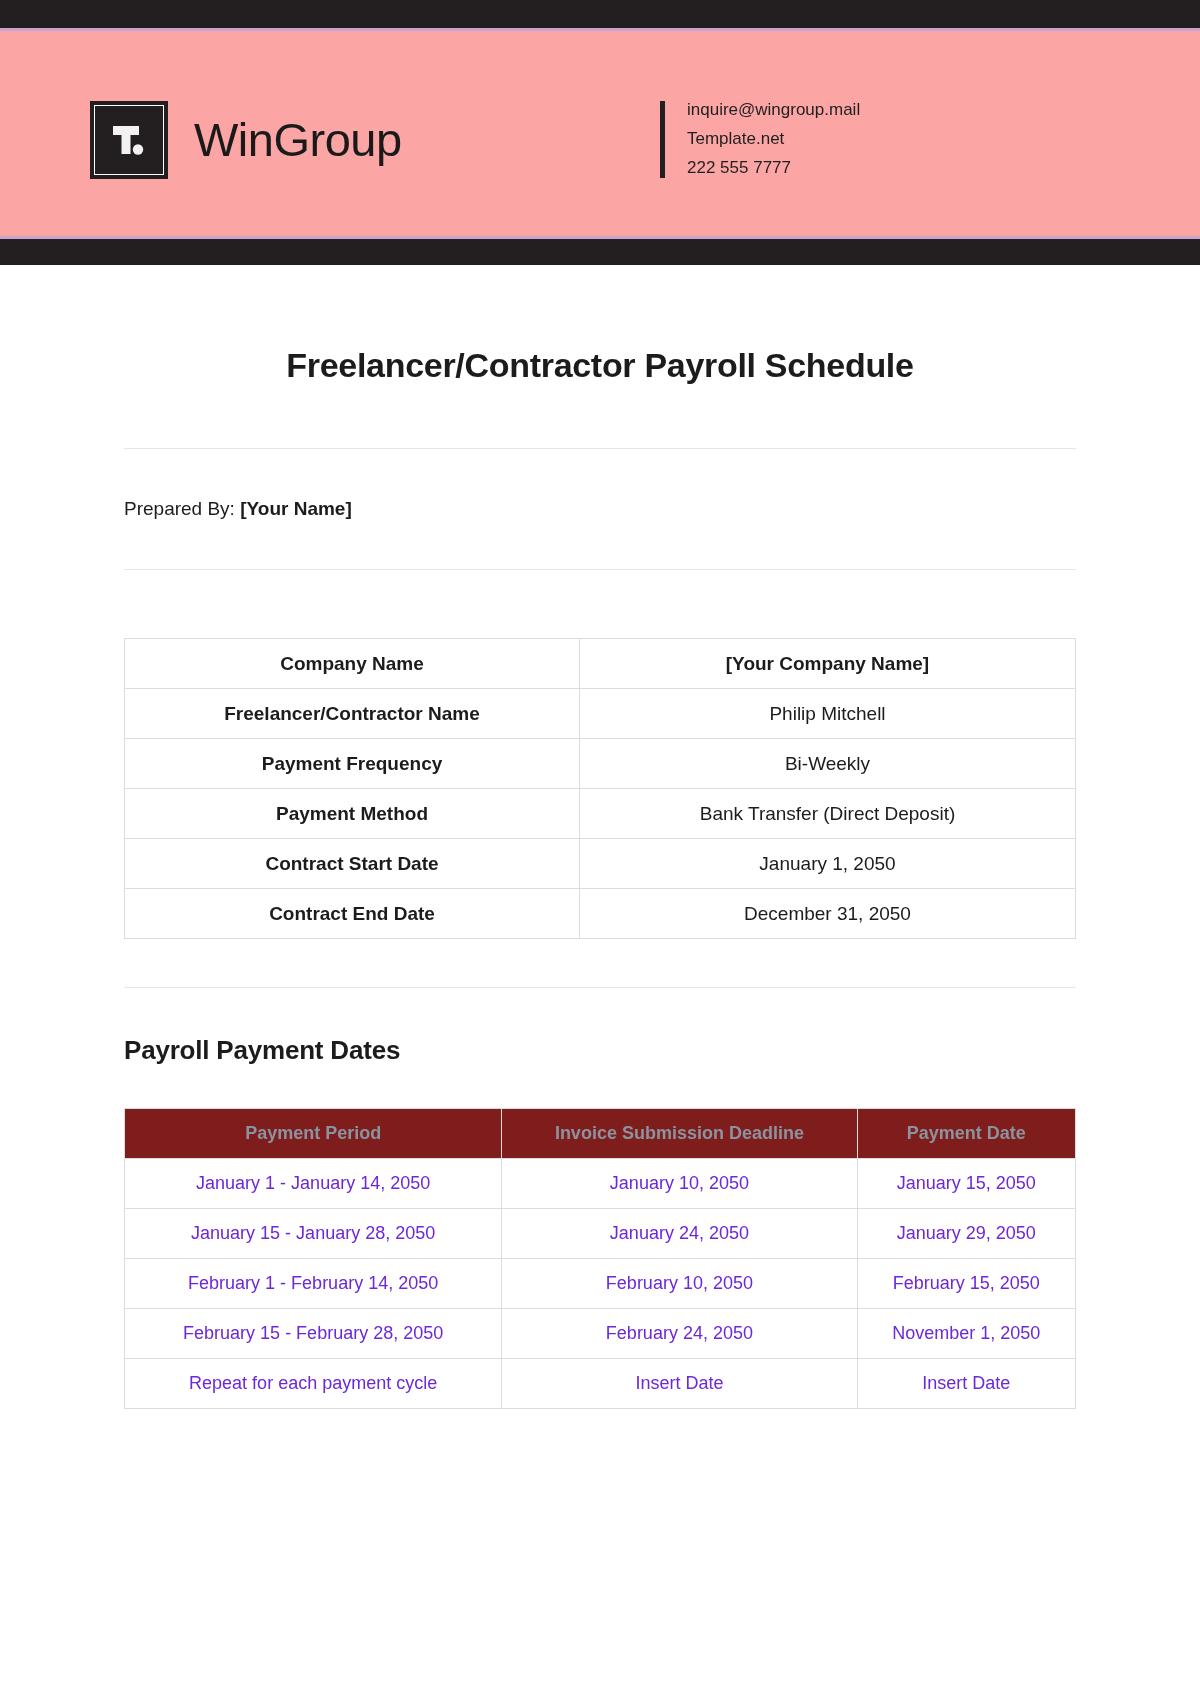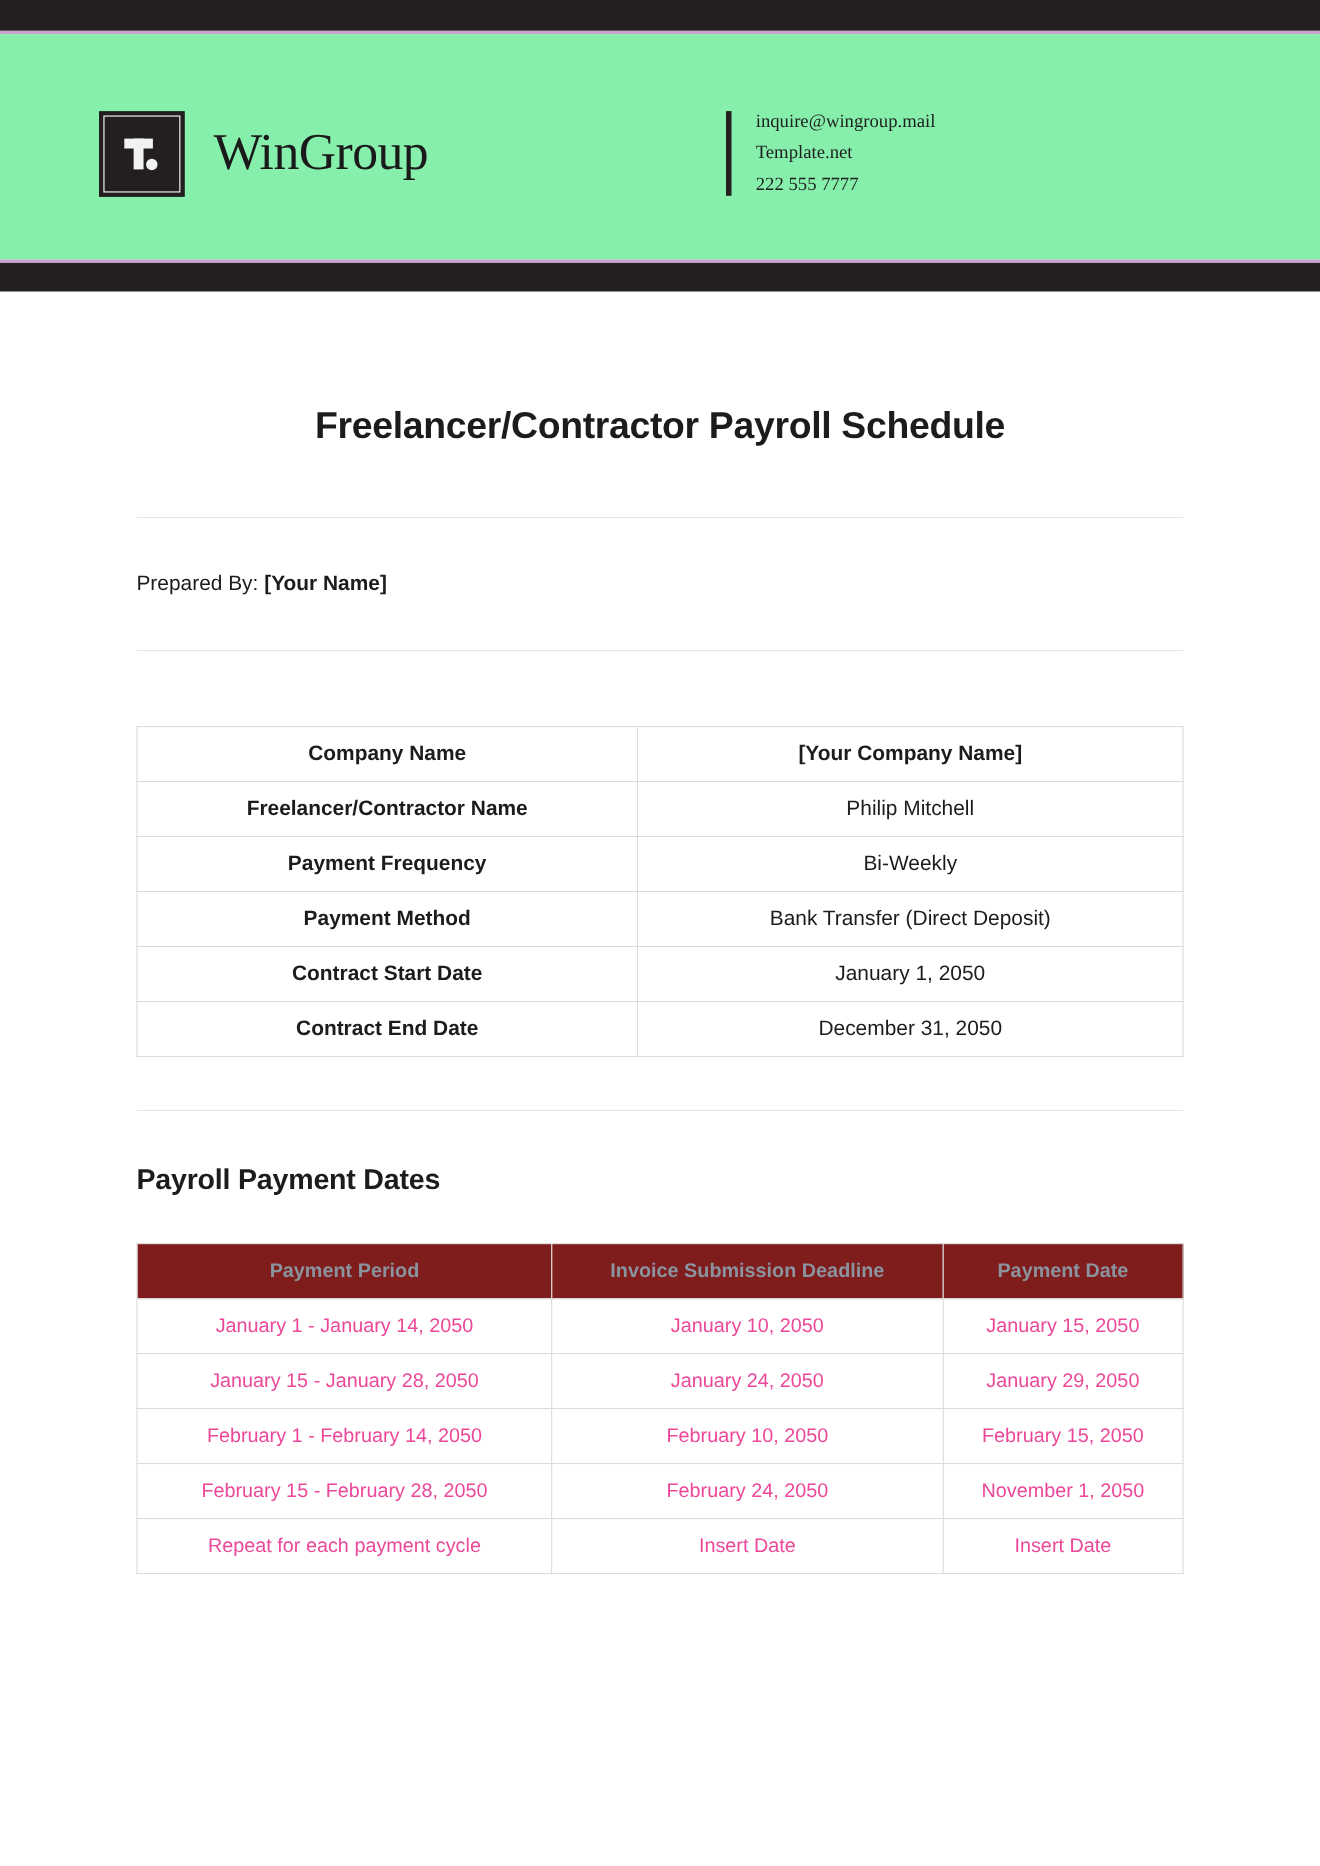--- a/index.html
+++ b/index.html
@@ -24,26 +24,25 @@
     background: #231f20;
   }
   .accent-rule {
     width: 100%;
     height: 3px;
     background: #c9a3cd;
   }
   .header-white {
     width: 100%;
     height: 205px;
-    background: #86efac;
+    background: #fca5a5;
     display: flex;
     align-items: center;
     box-sizing: border-box;
     padding: 12px 0 0 90px;
-    font-family: Liberation Serif, serif;
   }
   .brand {
     display: flex;
     align-items: center;
     gap: 26px;
     width: 560px;
   }
   .logo-mark {
     width: 78px;
     height: 78px;
@@ -105,21 +104,21 @@
   .page-body {
     box-sizing: border-box;
     padding: 0 124px;
   }
   .doc-title {
     text-align: center;
     font-size: 34px;
     font-weight: 700;
     color: #1c1c1c;
     letter-spacing: -0.3px;
-    margin: 102px 0 0 0;
+    margin: 80px 0 0 0;
     line-height: 1.2;
   }
   .hair-rule {
     height: 1px;
     background: #e6e6e6;
     width: 100%;
   }
   .rule-after-title { margin-top: 62px; }
   .prepared-by {
     font-size: 19px;
@@ -181,21 +180,21 @@
     font-weight: 700;
     color: #8b939e;
     text-align: center;
     vertical-align: middle;
     padding: 0 6px;
   }
   .pay-table td {
     border: 1px solid #dcdcdc;
     height: 49px;
     font-size: 18px;
-    color: #ec4899;
+    color: #6d28d9;
     text-align: center;
     vertical-align: middle;
     padding: 0 6px;
   }
   .pay-table col.c1 { width: 342px; }
   .pay-table col.c2 { width: 322px; }
   .pay-table col.c3 { width: 198px; }
 </style>
 </head>
 <body>

